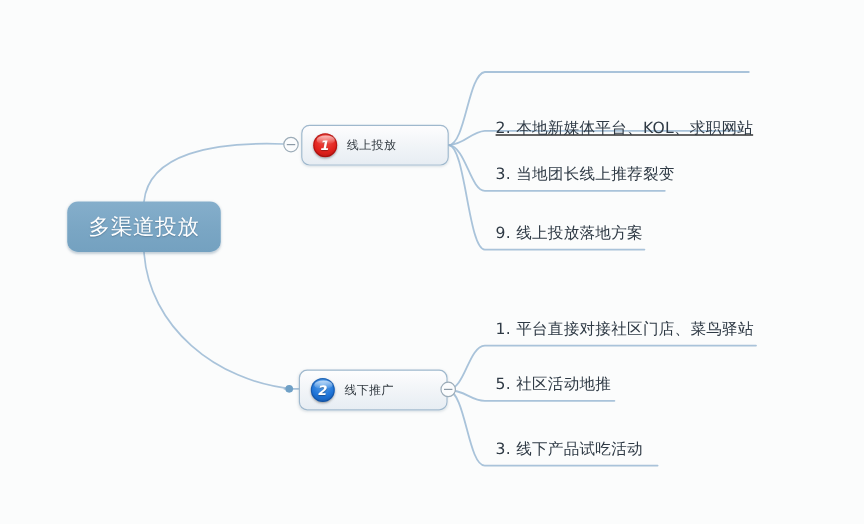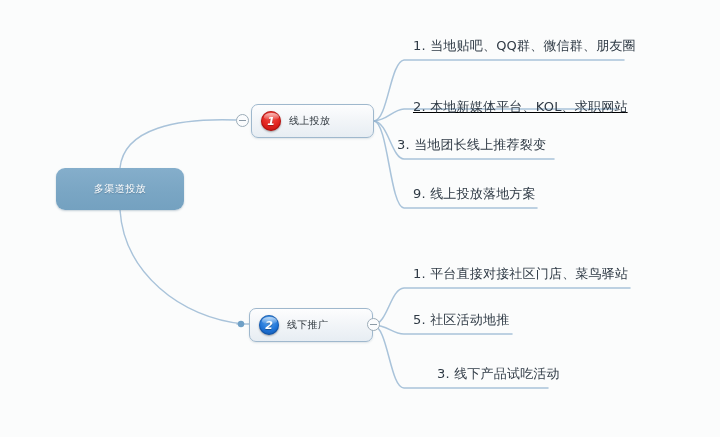--- a/index.html
+++ b/index.html
@@ -35,21 +35,21 @@
     border-radius: 9px;
     background: linear-gradient(180deg, #85aecb 0%, #7aa6c4 55%, #74a1c0 100%);
     box-shadow: 0 1px 2px rgba(90,120,145,0.35);
     display: flex;
     align-items: center;
     justify-content: center;
     z-index: 5;
   }
   .root-label {
     color: #ffffff;
-    font-size: 10px;
+    font-size: 18px;
     letter-spacing: 0.5px;
     text-shadow: 0 1px 1px rgba(70,100,125,0.55);
     white-space: nowrap;
   }
 
   
   .branch-node {
     position: absolute;
     height: 34px;
     border-radius: 7px;
@@ -173,43 +173,40 @@
     <span class="root-label">多渠道投放</span>
   </div>
 
   <div class="collapse-toggle" style="left:236px; top:114px;"></div>
 
   <div class="branch-node" style="left:251px; top:104px; width:123px;">
     <span class="badge badge-red">1</span>
     <span class="branch-label">线上投放</span>
   </div>
 
-  <div class="leaf-node" style="left:404px; top:33px;">
-    <span class="leaf-label">1. 当地贴吧、QQ群、微信群、朋友圈</span>
-  </div>
   <div class="leaf-node" style="left:404px; top:94px;text-decoration:underline;">
     <span class="leaf-label">2. 本地新媒体平台、KOL、求职网站</span>
   </div>
-  <div class="leaf-node" style="left:388px; top:132px;">
+  <div class="leaf-node" style="left:404px; top:132px;">
     <span class="leaf-label">3. 当地团长线上推荐裂变</span>
   </div>
   <div class="leaf-node" style="left:404px; top:181px;">
     <span class="leaf-label">9. 线上投放落地方案</span>
   </div>
 
   <div class="branch-node" style="left:249px; top:308px; width:124px;">
     <span class="badge badge-blue">2</span>
     <span class="branch-label">线下推广</span>
   </div>
 
   <div class="collapse-toggle" style="left:367px; top:318px;"></div>
 
   <div class="leaf-node" style="left:404px; top:261px;justify-content:flex-end;">
     <span class="leaf-label">1. 平台直接对接社区门店、菜鸟驿站</span>
   </div>
   <div class="leaf-node" style="left:404px; top:307px;">
     <span class="leaf-label">5. 社区活动地推</span>
   </div>
-  <div class="leaf-node" style="left:428px; top:361px;justify-content:flex-end;">
+  <div class="leaf-node" style="left:404px; top:361px;justify-content:flex-end;">
     <span class="leaf-label">3. 线下产品试吃活动</span>
   </div>
 
 </div>
 
 </body></html>

